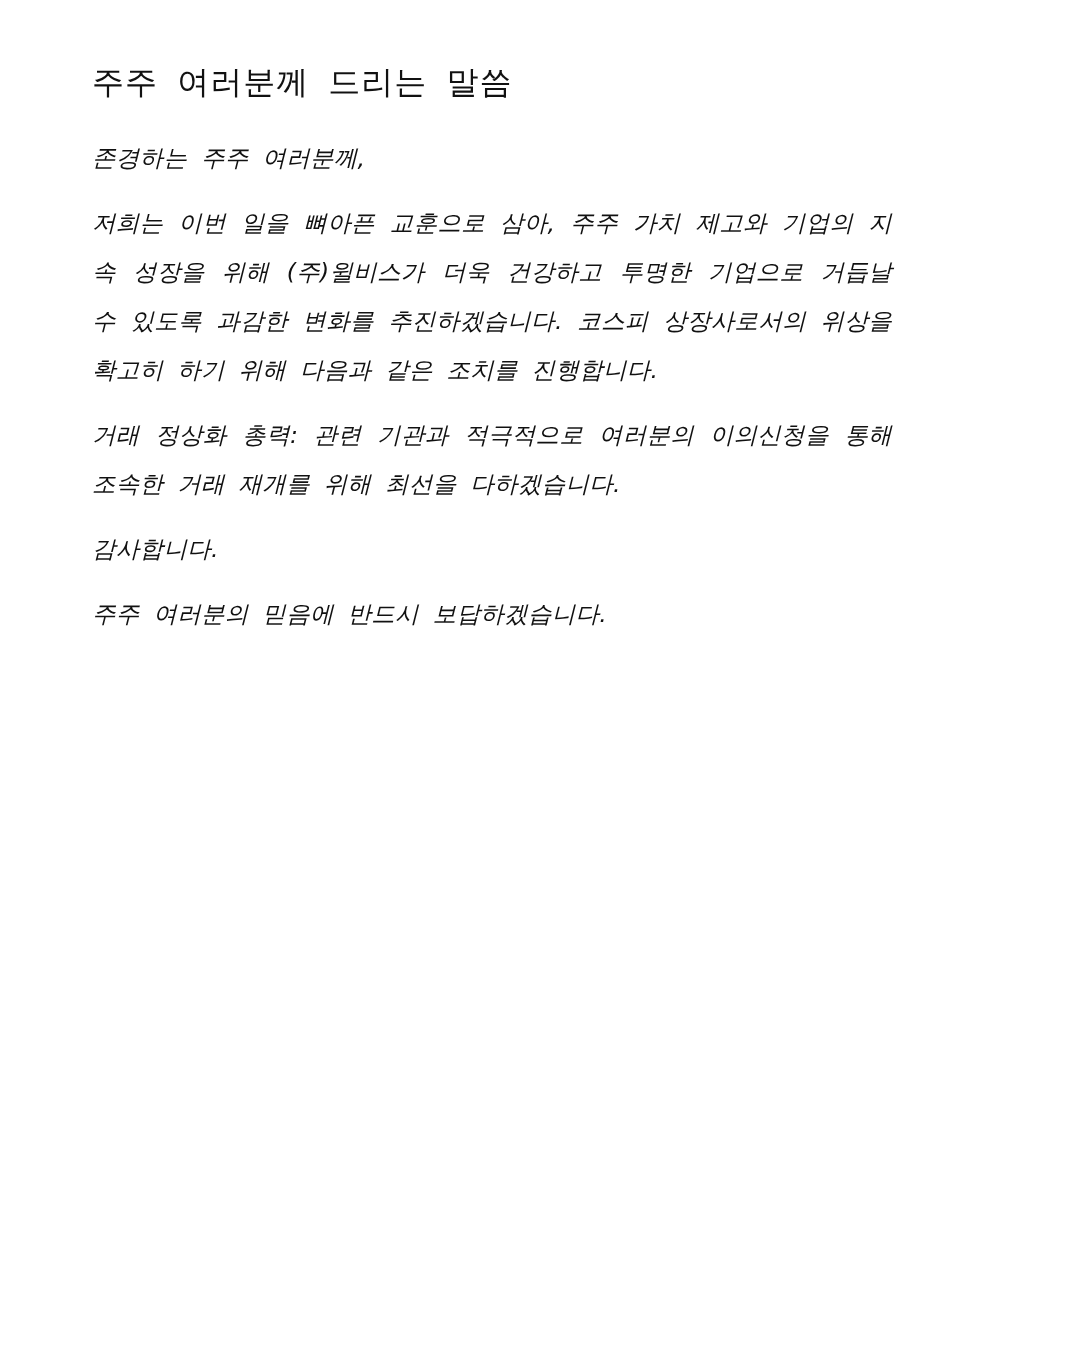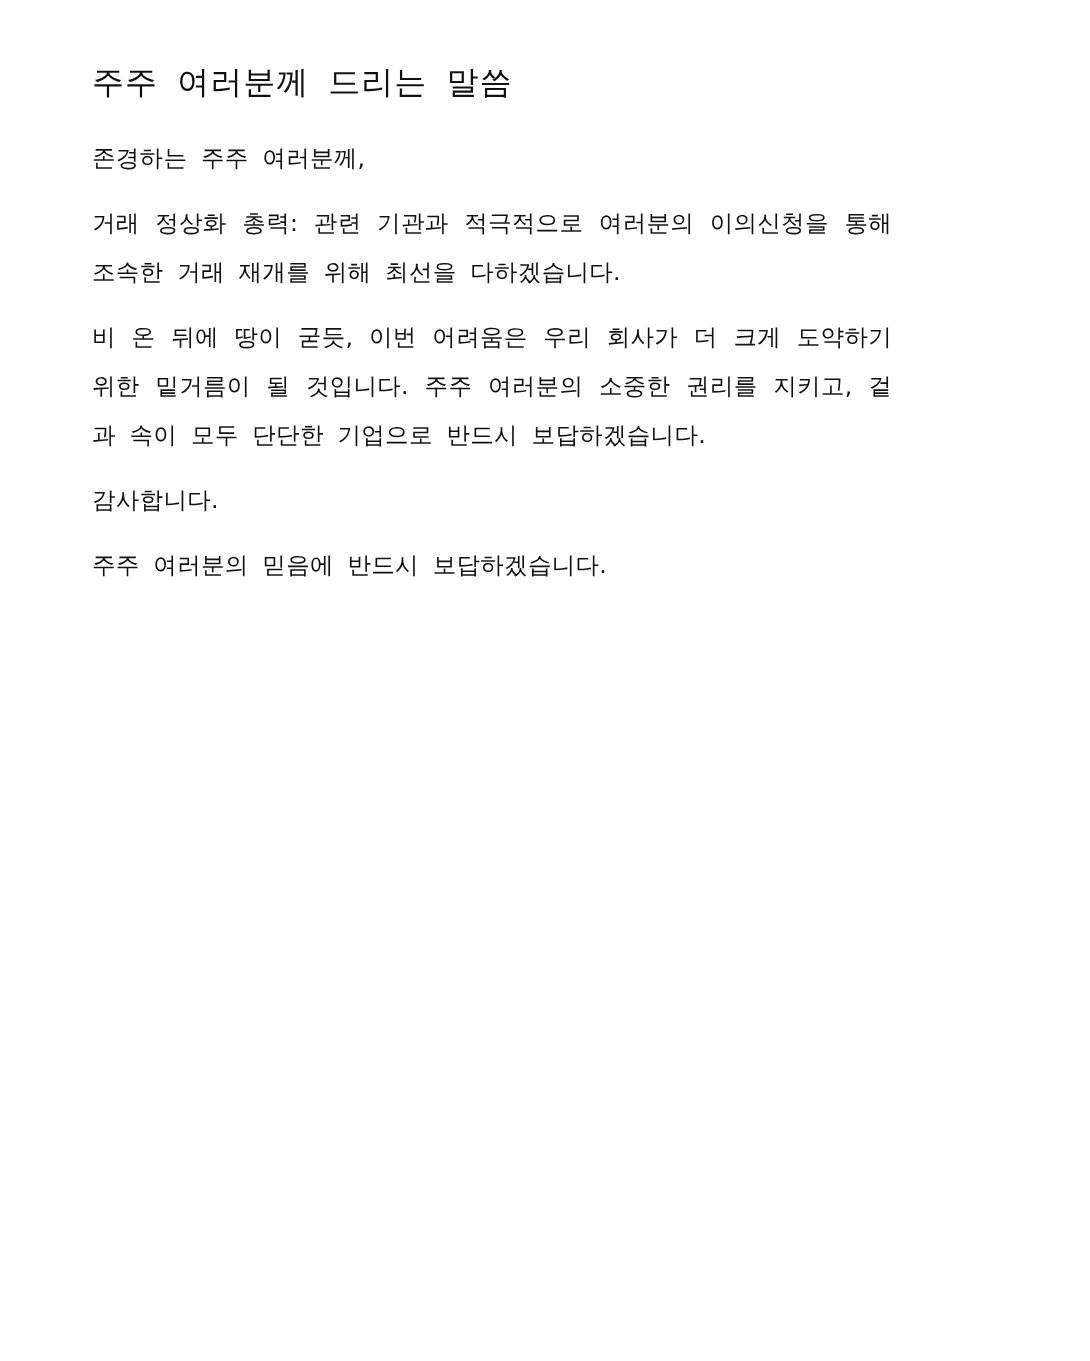--- a/index.html
+++ b/index.html
@@ -29,31 +29,32 @@
       word-spacing: 8px;
     }
     .para {
       font-size: 23.5px;
       line-height: 49px;
       margin: 0 0 16px 0;
       text-align: justify;
       text-align-last: left;
       word-spacing: 6px;
       letter-spacing: 0.3px;
+      font-style: italic;
     }
     .para.signoff {
       margin-bottom: 16px;
     }
   </style>
 </head>
 <body>
 
 <div class="page">
   <h1 class="title">주주 여러분께 드리는 말씀</h1>
 
   <p class="para">존경하는 주주 여러분께,</p>
 
+  <p class="para">저희는 이번 일을 뼈아픈 교훈으로 삼아, 주주 가치 제고와 기업의 지속 성장을 위해 (주)윌비스가 더욱 건강하고 투명한 기업으로 거듭날 수 있도록 과감한 변화를 추진하겠습니다. 코스피 상장사로서의 위상을 확고히 하기 위해 다음과 같은 조치를 진행합니다.</p>
   <p class="para">거래 정상화 총력: 관련 기관과 적극적으로 여러분의 이의신청을 통해 조속한 거래 재개를 위해 최선을 다하겠습니다.</p>
-  <p class="para">비 온 뒤에 땅이 굳듯, 이번 어려움은 우리 회사가 더 크게 도약하기 위한 밑거름이 될 것입니다. 주주 여러분의 소중한 권리를 지키고, 겉과 속이 모두 단단한 기업으로 반드시 보답하겠습니다.</p>
   <p class="para signoff">감사합니다.</p>
 
   <p class="para">주주 여러분의 믿음에 반드시 보답하겠습니다.</p>
 </div>
 
 </body></html>

